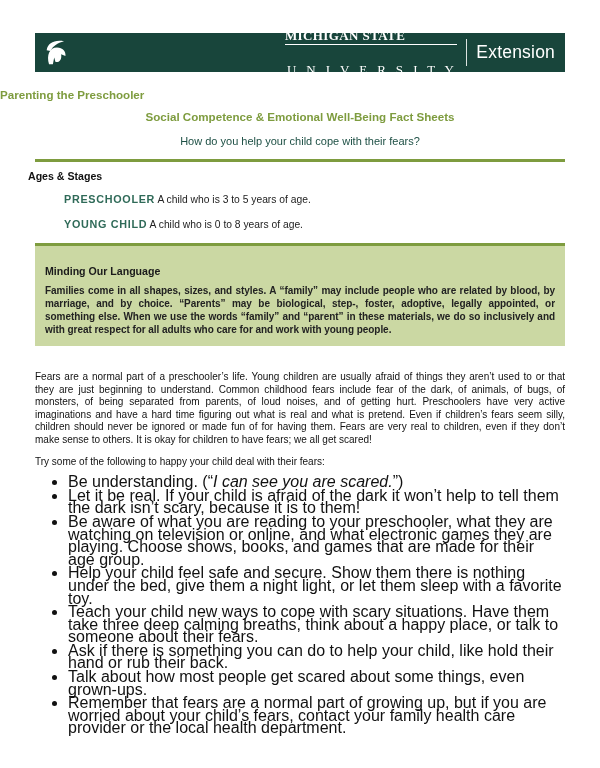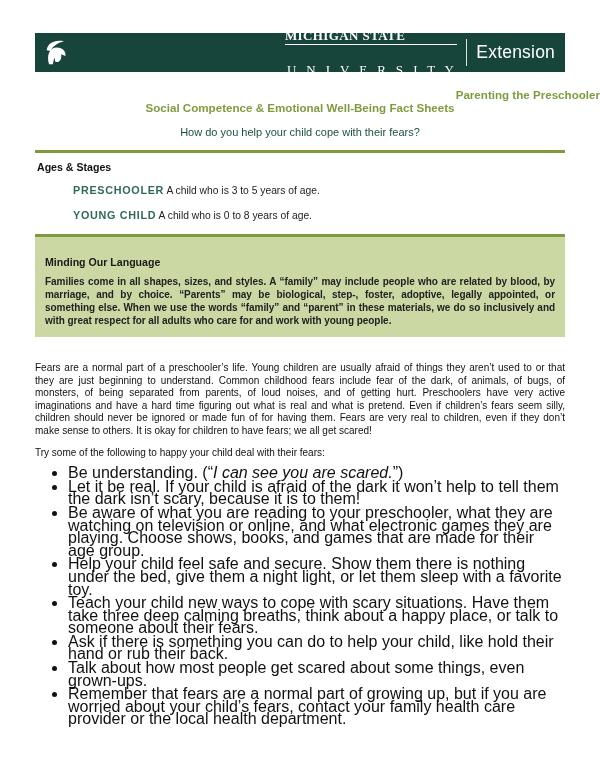--- a/index.html
+++ b/index.html
@@ -20,26 +20,26 @@
     font-family:"Liberation Serif", serif;font-weight:bold;font-size:13px;
     letter-spacing:0.4px;border-bottom:1.6px solid #ffffff;padding-bottom:2px;display:block;
   }
   .msu-line2{
     font-family:"Liberation Serif", serif;font-size:13px;letter-spacing:3.4px;
     display:block;margin-top:18px;text-indent:2px;white-space:nowrap;
   }
   .bar-divider{width:1px;height:27px;background:rgba(255,255,255,0.85);}
   .extension{color:#fff;font-size:17.5px;letter-spacing:0.2px;}
   
-  .series{margin-top:16px;text-align:right;color:#7E9C3F;font-weight:bold;font-size:11.6px;}
-  .subseries{text-align:center;color:#7E9C3F;font-weight:bold;font-size:11.6px;}
+  .series{margin-top:16px;text-align:left;color:#7E9C3F;font-weight:bold;font-size:11.6px;}
+  .subseries{margin-top:9px;text-align:center;color:#7E9C3F;font-weight:bold;font-size:11.6px;}
   .page-title{margin-top:12px;text-align:center;color:#1D4F44;font-weight:normal;font-size:11px;}
   
   .rule{border:none;border-top:3px solid #7E9C3F;margin:12px 35px 0;}
-  .content{margin:0 37px;}
+  .content{margin:0 28px;}
   .section-heading{margin-top:8px;font-weight:bold;font-size:10.6px;color:#111;}
   .age-line{margin-top:11px;font-size:10.3px;color:#222;}
   .age-line.second{margin-top:13px;}
   .age-term{color:#2F6A58;font-weight:bold;font-size:10.8px;letter-spacing:0.7px;padding-left:36px;}
   
   .minding-box{
     margin:13px 35px 0;background:#CBD8A3;border-top:3px solid #7E9C3F;
     padding:7px 10px 10px;box-sizing:border-box;
   }
   .minding-heading{font-weight:bold;font-size:10.6px;color:#1a1a1a;margin-top:12px;}

